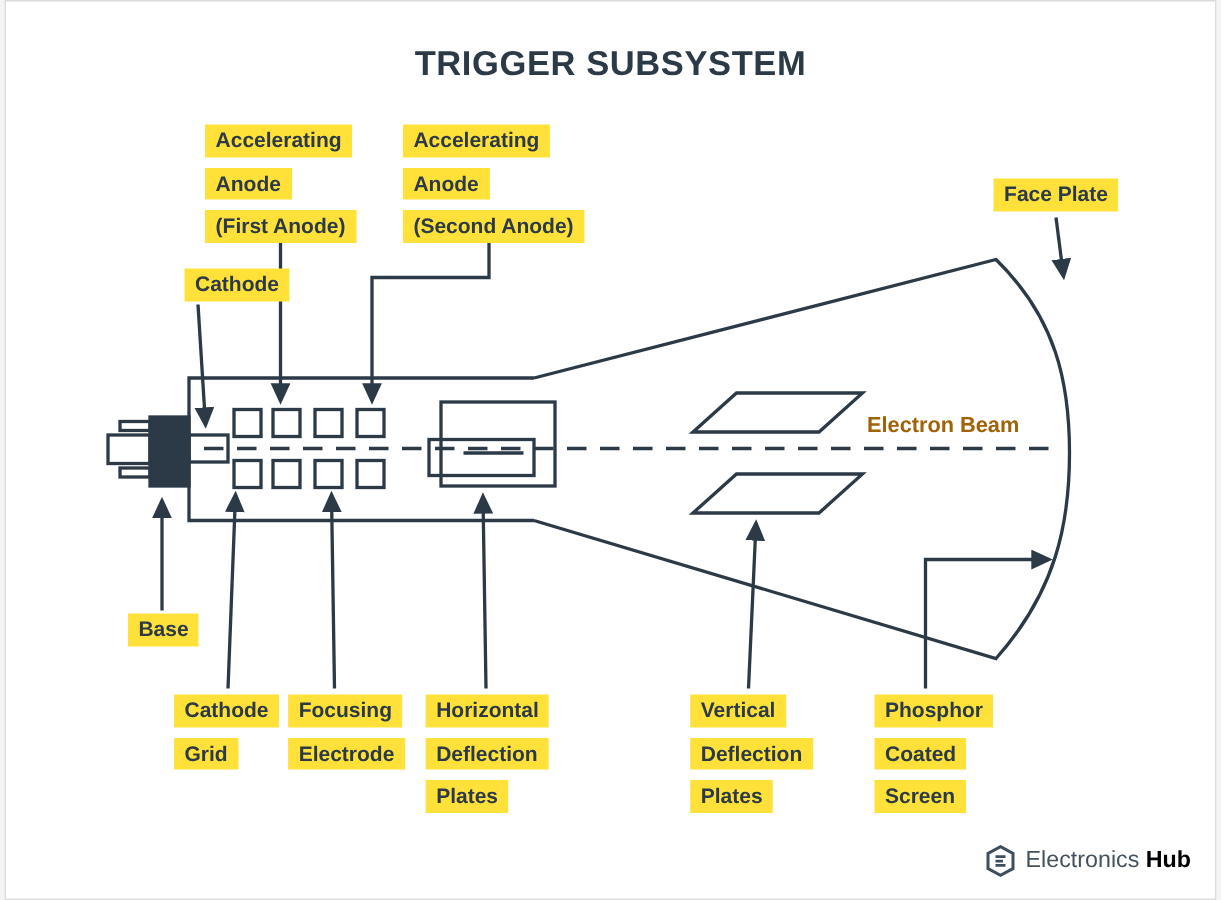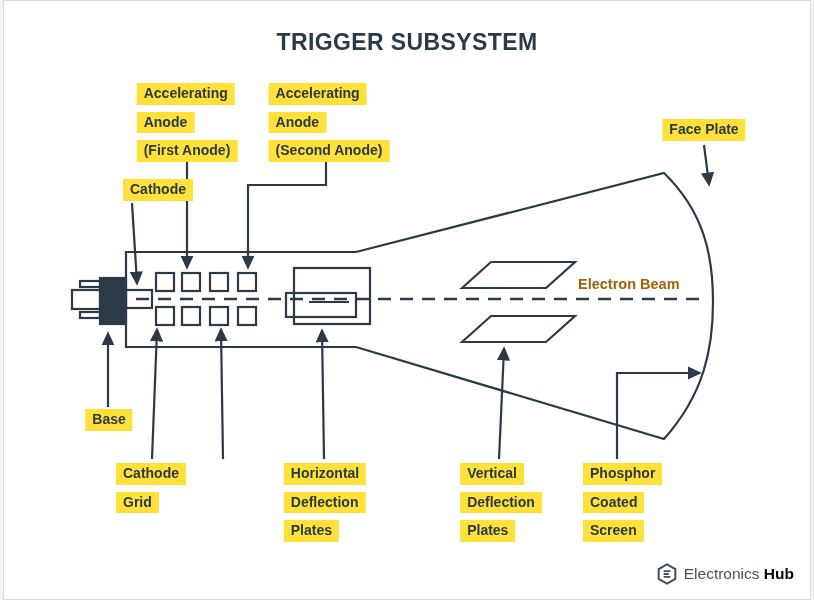--- a/index.html
+++ b/index.html
@@ -131,20 +131,24 @@
 
   <div class="label" style="left:105px;top:408px;">
     <span class="chip">Base</span>
   </div>
 
   <div class="label" style="left:147px;top:462px;">
     <span class="chip">Cathode</span>
     <span class="chip">Grid</span>
   </div>
 
+  <div class="label" style="left:227px;top:462px;">
+    <span class="chip">Focusing</span>
+    <span class="chip">Electrode</span>
+  </div>
 
   <div class="label" style="left:321px;top:462px;">
     <span class="chip">Horizontal</span>
     <span class="chip">Deflection</span>
     <span class="chip">Plates</span>
   </div>
 
   <div class="label" style="left:497px;top:462px;">
     <span class="chip">Vertical</span>
     <span class="chip">Deflection</span>

